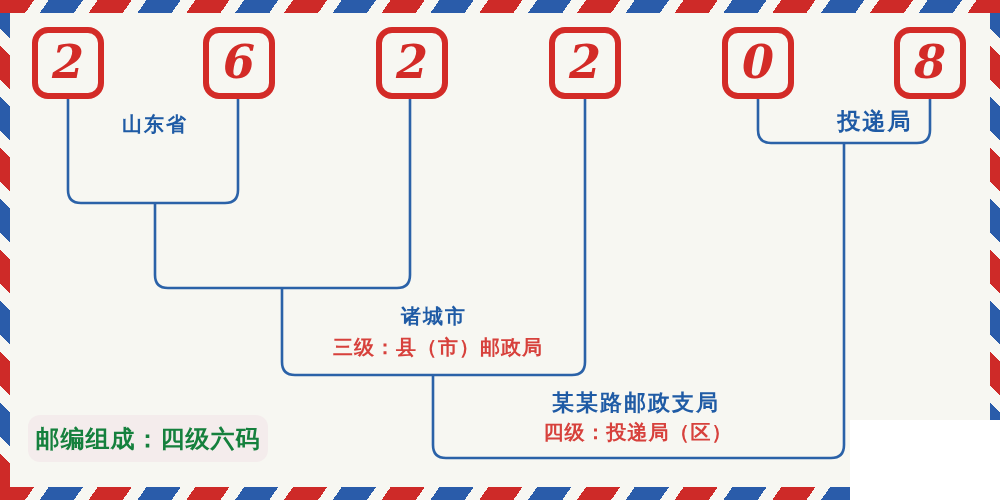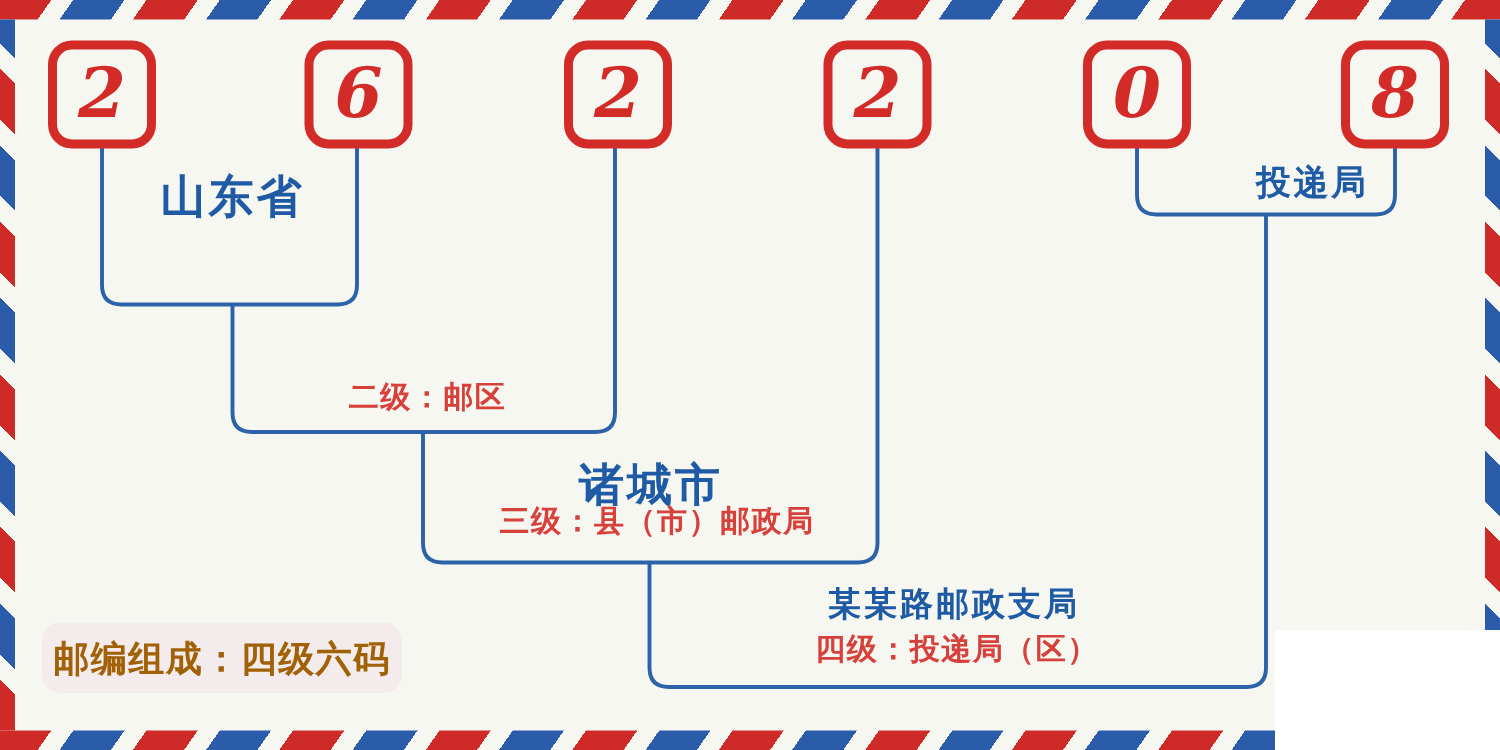--- a/index.html
+++ b/index.html
@@ -39,32 +39,32 @@
   
   .connectors{position:absolute;left:0;top:0;width:1000px;height:500px;}
   .connectors path{fill:none;stroke:#2b62a8;stroke-width:2.6px;}
   
   .lbl{
     position:absolute;transform:translateX(-50%);
     text-align:center;font-weight:bold;white-space:pre-line;
   }
   .lbl.blue{
     color:#1f5ba5;font-family:"DejaVu Serif",serif;
-    font-size:30px;letter-spacing:2px;
+    font-size:20px;letter-spacing:2px;
   }
   .lbl.red{
     color:#d7413c;font-family:"DejaVu Sans",sans-serif;
     font-size:20px;line-height:22px;letter-spacing:1px;
   }
   
   .badge{
     position:absolute;left:28px;top:415px;width:240px;height:47px;
     background:#f4ecec;border-radius:12px;
     text-align:center;line-height:47px;
-    color:#a16207;font-family:"DejaVu Serif",serif;
+    color:#15803d;font-family:"DejaVu Serif",serif;
     font-weight:bold;font-size:24px;letter-spacing:1px;
   }
   
   .white-patch{
     position:absolute;left:850px;top:420px;right:0;bottom:0;
     background:#ffffff;z-index:5;
   }
 </style>
 </head>
 <body>
@@ -86,21 +86,20 @@
 
   <div class="digit-box" style="left:32px">2</div>
   <div class="digit-box" style="left:203px">6</div>
   <div class="digit-box" style="left:376px">2</div>
   <div class="digit-box" style="left:549px">2</div>
   <div class="digit-box" style="left:722px">0</div>
   <div class="digit-box" style="left:894px">8</div>
 
   <div class="lbl blue" style="left:155px;top:111px">山东省</div>
 
-  <div class="lbl red" style="left:285px;top:253px">二级：邮区</div>
 
   <div class="lbl blue" style="left:434px;top:303px">诸城市</div>
   <div class="lbl red" style="left:438px;top:336px">三级：县（市）邮政局</div>
 
   <div class="lbl red" style="left:638px;top:421px">四级：投递局（区）</div>
   <div class="lbl blue" style="left:636px;top:388px;font-size:22px">某某路邮政支局</div>
 
   <div class="lbl blue" style="left:875px;top:106px;font-size:23px">投递局</div>
 
   <div class="badge">

